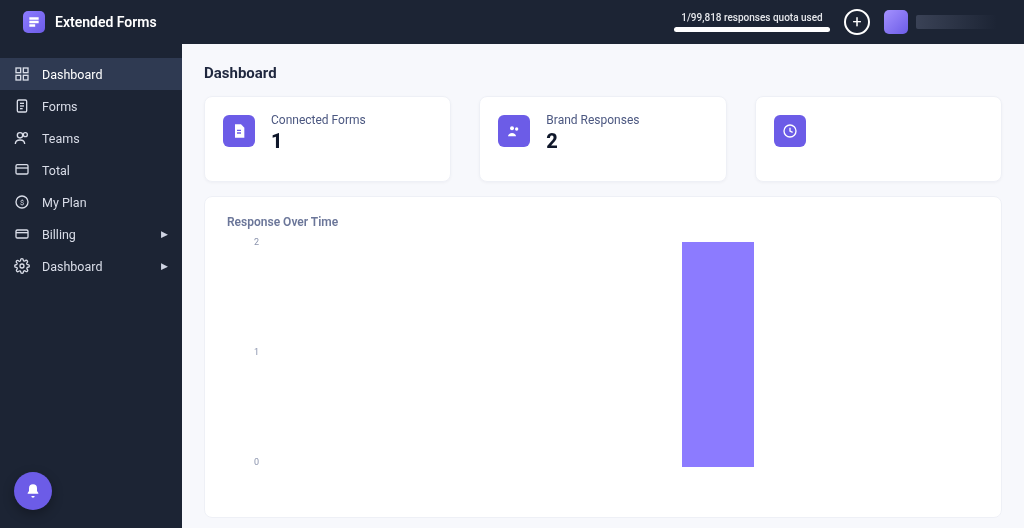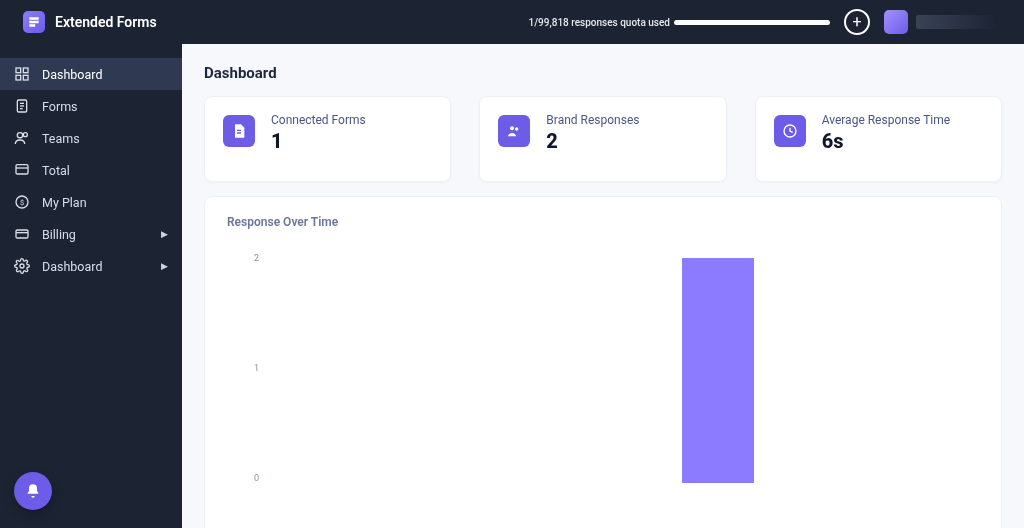--- a/index.html
+++ b/index.html
@@ -5,21 +5,21 @@
   * { box-sizing: border-box; margin: 0; padding: 0; }
   body { font-family: -apple-system, BlinkMacSystemFont, "Segoe UI", Roboto, sans-serif; background: #f7f8fc; width: 1024px; height: 528px; overflow: hidden; }
 
   
   .topbar { position: fixed; top: 0; left: 0; right: 0; height: 44px; background: #1c2434; display: flex; align-items: center; color: #fff; z-index: 50; }
   .brand { display: flex; align-items: center; gap: 10px; padding-left: 23px; width: 182px; }
   .brand-icon { width: 22px; height: 22px; border-radius: 5px; background: linear-gradient(135deg,#8c7bff,#6c5ce7); display:flex; align-items:center; justify-content:center; transform: rotate(0deg);}
   .brand-icon svg { width:14px; height:14px; }
   .brand-name { font-weight:600; font-size:14px; }
   .topbar-right { margin-left:auto; display:flex; align-items:center; gap:14px; padding-right:18px; }
-  .quota { display:flex; flex-direction:row; align-items:center; gap:4px; }
+  .quota { display:flex; flex-direction:column; align-items:center; gap:4px; }
   .quota-text { font-size:10px; color:#e5e7eb; font-weight:500;}
   .quota-bar { width:156px; height:5px; border-radius:3px; background:#fff; position:relative; }
   .plus-btn { width:26px; height:26px; border-radius:50%; border:2px solid #fff; display:flex; align-items:center; justify-content:center; color:#fff; font-size:16px; line-height:1; cursor:pointer; }
   .avatar { width:24px; height:24px; border-radius:5px; background:linear-gradient(135deg,#a491ff,#6c5ce7); }
   .user-info { display:flex; align-items:center; gap:8px; }
   .user-name { font-size:12px; color:#cfd4e3; min-width:90px; height:14px; background:linear-gradient(90deg,#3a4256 0%, #1c2434 90%); border-radius:2px; }
 
   
   .sidebar { position:fixed; top:44px; left:0; bottom:0; width:182px; background:#1c2434; padding-top:14px; color:#cfd4e3; }
   .nav-item { display:flex; align-items:center; gap:12px; height:32px; padding:0 14px; font-size:12.5px; cursor:pointer; color:#d9dde8; }
@@ -35,21 +35,21 @@
   .page-title { font-size:15px; font-weight:700; color:#1f273e; margin-bottom:14px; }
   .cards { display:flex; gap:28px; }
   .card { flex:1; background:#fff; border:1px solid #eef0f6; border-radius:8px; box-shadow:0 1px 3px rgba(20,30,60,.04); padding:16px 18px 28px; display:flex; gap:16px; align-items:flex-start; }
   .card-icon { width:32px; height:32px; border-radius:6px; background:#6c5ce7; display:flex; align-items:center; justify-content:center; flex-shrink:0; margin-top:2px;}
   .card-icon svg { width:16px; height:16px; fill:#fff; }
   .card-label { font-size:12px; color:#4b5780; margin-bottom:2px;}
   .card-value { font-size:20px; font-weight:800; color:#0f172a; }
 
   
   .chart-card { margin-top:14px; background:#fff; border:1px solid #eef0f6; border-radius:8px; padding:18px 22px 30px; }
-  .chart-title { font-size:12px; color:#6b7699; font-weight:600; margin-bottom:24px; }
+  .chart-title { font-size:12px; color:#6b7699; font-weight:600; margin-bottom:8px; }
   .chart-area { position:relative; height:250px; margin-left:40px; margin-right:10px; }
   .y-ticks { position:absolute; left:-30px; top:0; bottom:20px; display:flex; flex-direction:column; justify-content:space-between; }
   .y-tick { font-size:9px; color:#8a93ad; text-align:right; width:22px; }
   .plot { position:absolute; left:0; right:0; top:5px; bottom:20px; }
   .bars { position:absolute; left:0; right:0; bottom:0; top:0; display:flex; }
   .bar-slot { flex:1; display:flex; flex-direction:column; align-items:center; justify-content:flex-end; }
   .bar { width:72%; background:#8c7bff; border-radius:0; }
   .x-labels { position:absolute; left:0; right:0; bottom:0; display:flex; }
   .x-label { flex:1; text-align:center; font-size:9px; color:#8a93ad; }
 </style>
@@ -188,24 +188,20 @@
         <div class="card-value">2</div>
       </div>
     </div>
     <div class="card">
       <div class="card-icon">
         <svg viewBox="0 0 24 24">
             <circle cx="12" cy="12" r="9" fill="none" stroke="#fff" stroke-width="2"></circle>
             <path d="M12 7v5l4 2" stroke="#fff" stroke-width="2" fill="none"></path>
           </svg>
       </div>
-      <div>
-        <div class="card-label">Average Response Time</div>
-        <div class="card-value">6s</div>
-      </div>
     </div>
   </div>
 
   <div class="chart-card">
     <div class="chart-title">Response Over Time</div>
     <div class="chart-area">
       <div class="y-ticks" id="yticks">
           <div class="y-tick">2</div>
           <div class="y-tick">1</div>
           <div class="y-tick">0</div>

